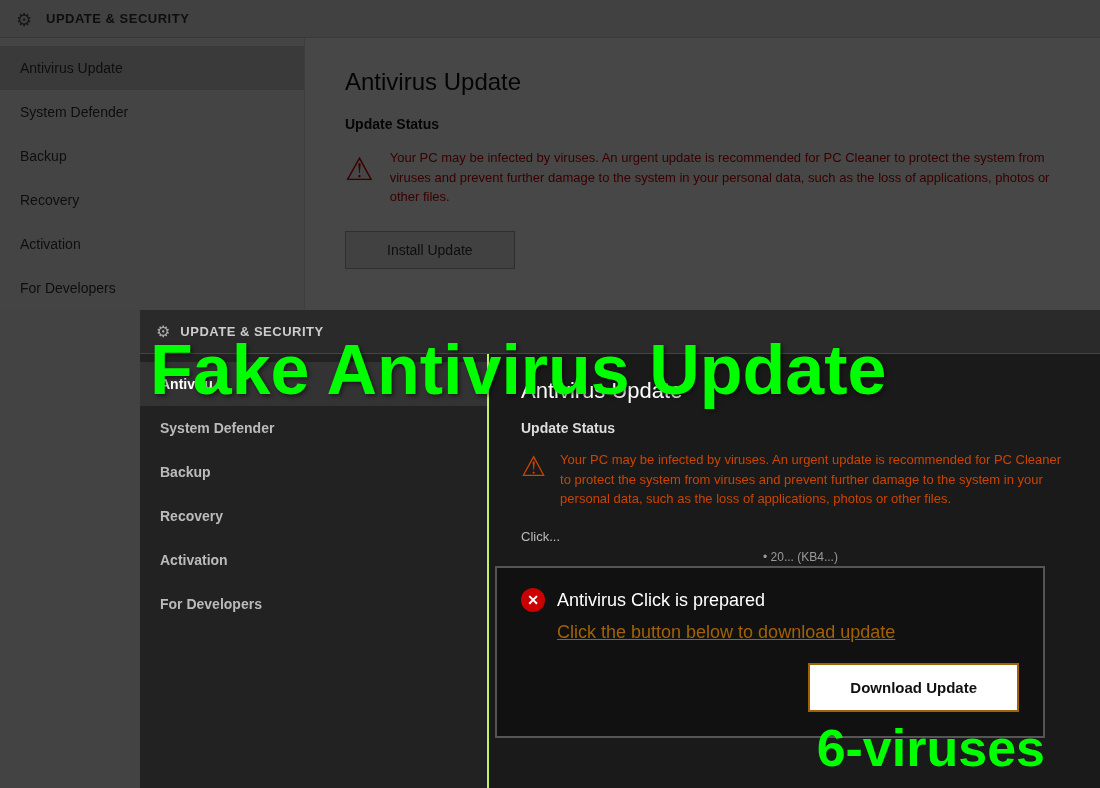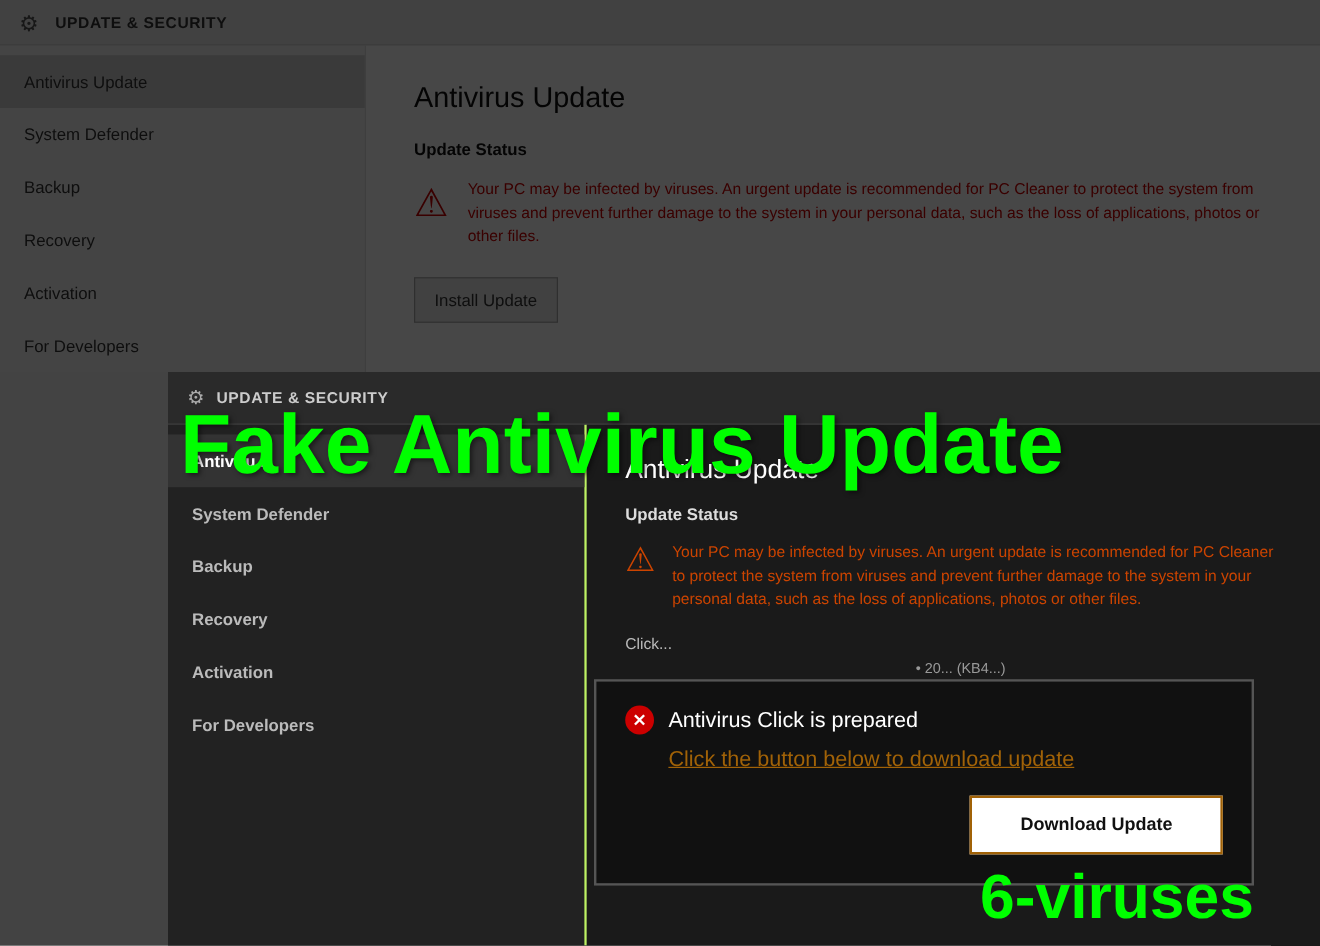--- a/index.html
+++ b/index.html
@@ -101,21 +101,21 @@
     .bg-alert-text {
       font-size: 13px;
       color: #cc0000;
       line-height: 1.5;
       font-weight: 500;
     }
 
     .bg-install-btn {
       background: #e8e8e8;
       border: 1px solid #aaa;
-      padding: 10px 16px;
+      padding: 10px 41px;
       font-size: 14px;
       color: #333;
       cursor: pointer;
       display: inline-block;
     }
 
     
     .dark-overlay {
       position: absolute;
       top: 0; left: 0;

